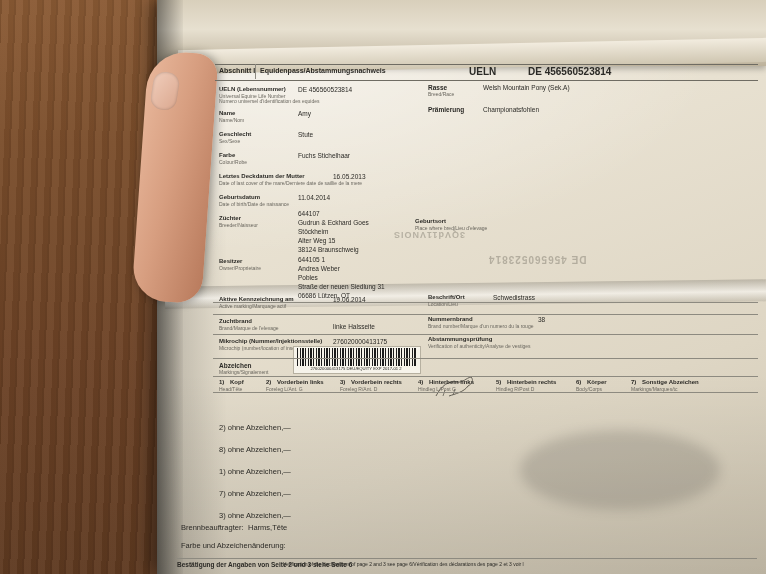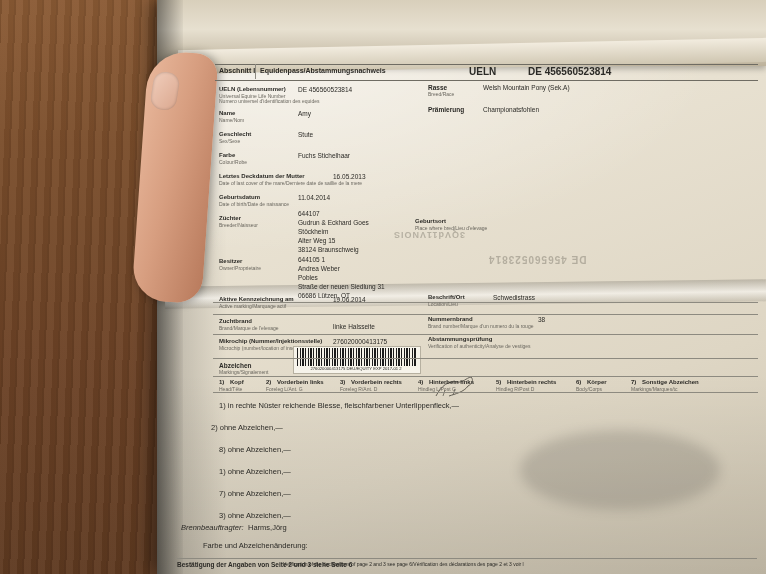--- a/index.html
+++ b/index.html
@@ -272,30 +272,29 @@
     <div class="t b s6" style="left:393px;top:321px;">6)</div>
     <div class="t b s6" style="left:404px;top:321px;">Körper</div>
     <div class="t s5 grey" style="left:393px;top:328px;">Body/Corps</div>
 
     <div class="t b s6" style="left:448px;top:321px;">7)</div>
     <div class="t b s6" style="left:459px;top:321px;">Sonstige Abzeichen</div>
     <div class="t s5 grey" style="left:448px;top:328px;">Markings/Marques/tc</div>
 
     <div class="line" style="left:30px;top:334px;width:545px;"></div>
 
-    <div class="t s75" style="left:36px;top:343px;">1) in rechte Nüster reichende Blesse, fleischfarbener Unterlippenfleck,—</div>
-    <div class="t s75" style="left:28px;top:365px;">2) ohne Abzeichen,—</div>
+    <div class="t s75" style="left:36px;top:365px;">2) ohne Abzeichen,—</div>
     <div class="t s75" style="left:36px;top:387px;">8) ohne Abzeichen,—</div>
     <div class="t s75" style="left:36px;top:409px;">1) ohne Abzeichen,—</div>
     <div class="t s75" style="left:36px;top:431px;">7) ohne Abzeichen,—</div>
     <div class="t s75" style="left:36px;top:453px;">3) ohne Abzeichen,—</div>
 
-    <div class="t s75" style="left:-2px;top:465px;font-style:italic;">Brennbeauftragter:</div>
-    <div class="t s75" style="left:65px;top:465px;">Harms,Jörg</div>
-    <div class="t s75" style="left:-2px;top:483px;margin-left:22px;">Farbe und Abzeichenänderung:</div>
+    <div class="t s75" style="left:-2px;top:465px;">Brennbeauftragter:</div>
+    <div class="t s75" style="left:65px;top:465px;">Harms,Tête</div>
+    <div class="t s75" style="left:-2px;top:483px;">Farbe und Abzeichenänderung:</div>
 
     <div class="line" style="left:-6px;top:500px;width:580px;"></div>
     <div class="t s5" style="left:100px;top:503px;">Verification of the declarations of page 2 and 3 see page 6/Vérification des déclarations des page 2 et 3 voir l</div>
     <div class="t b s65" style="left:-6px;top:503px;">Bestätigung der Angaben von Seite 2 und 3 siehe Seite 6</div>
   </div>
 
   <div class="shadowblob" style="left:520px;top:430px;width:200px;height:80px;"></div>
 </div>
 
 </body></html>

